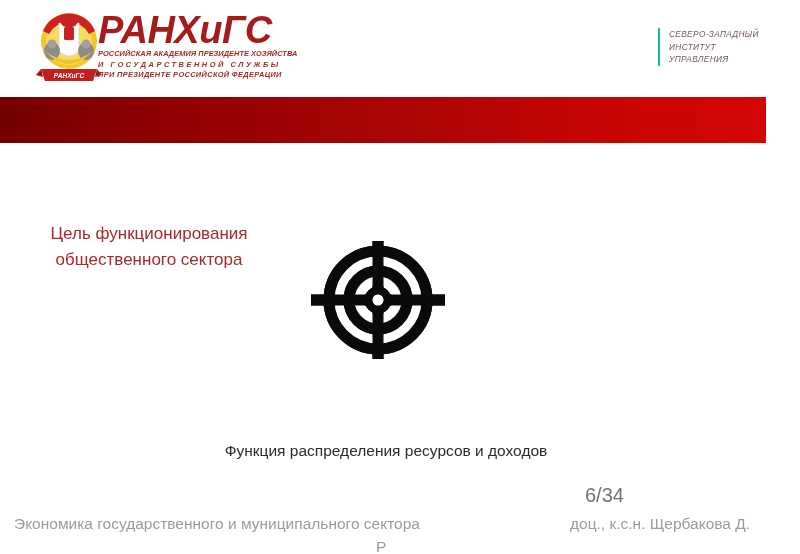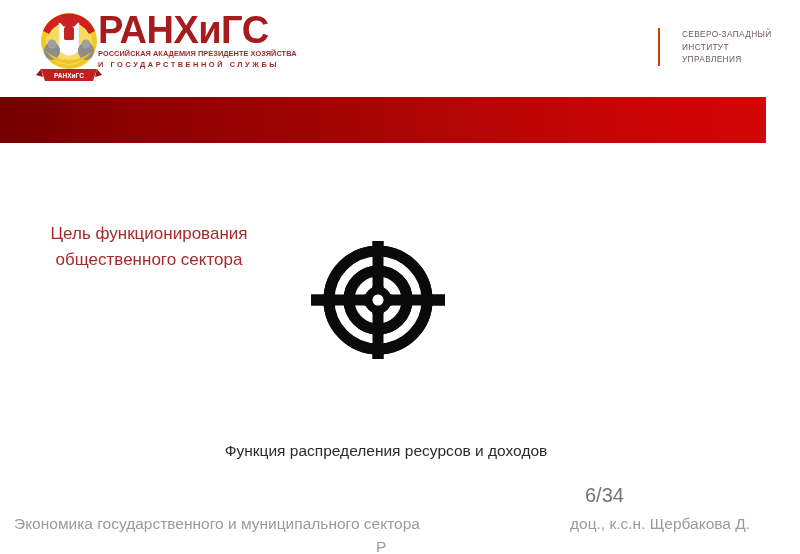--- a/index.html
+++ b/index.html
@@ -17,20 +17,21 @@
     background: #ffffff;
     overflow: hidden;
   }
 
   
   #header {
     position: absolute;
     left: 0; top: 0;
     width: 800px; height: 89px;
     background: #ffffff;
+    font-style: italic;
   }
 
   
   #emblem {
     position: absolute;
     left: 33px; top: 7px;
     width: 72px; height: 80px;
   }
 
   
@@ -57,22 +58,22 @@
     white-space: nowrap;
   }
   .wm-sub-1 { letter-spacing: 0.05px; }
   .wm-sub-2 { letter-spacing: 2.55px; }
   .wm-sub-3 { letter-spacing: 0.35px; }
 
   
   #institute {
     position: absolute;
     left: 658px; top: 28px;
-    padding-left: 22px;
-    border-left: 2px solid #c2410c;
+    padding-left: 9px;
+    border-left: 2px solid #14b8a6;
   }
   .institute-line {
     font-family: "Liberation Sans", sans-serif;
     font-size: 8.3px;
     line-height: 12.6px;
     letter-spacing: 0.35px;
     color: #6E5A5A;
     white-space: nowrap;
   }
 
@@ -205,20 +206,21 @@
         <path d="M8 62 L3 68 L10 70 Z" fill="#9C1515"></path>
         <path d="M64 62 L69 68 L62 70 Z" fill="#9C1515"></path>
         <text x="36" y="70.5" font-family="Liberation Sans, sans-serif" font-size="6.5" font-weight="bold" fill="#FFFFFF" text-anchor="middle">РАНХиГС</text>
       </svg>
     </div>
 
     <div id="wordmark">
       <div id="wordmark-main">РАНХиГС</div>
       <div class="wordmark-sub wm-sub-1">РОССИЙСКАЯ АКАДЕМИЯ ПРЕЗИДЕНТЕ ХОЗЯЙСТВА</div>
       <div class="wordmark-sub wm-sub-2">И ГОСУДАРСТВЕННОЙ СЛУЖБЫ</div>
+      <div class="wordmark-sub wm-sub-3">ПРИ ПРЕЗИДЕНТЕ РОССИЙСКОЙ ФЕДЕРАЦИИ</div>
     </div>
 
     <div id="institute">
       <div class="institute-line">СЕВЕРО-ЗАПАДНЫЙ</div>
       <div class="institute-line">ИНСТИТУТ</div>
       <div class="institute-line">УПРАВЛЕНИЯ</div>
     </div>
   </div>
 
   <div id="red-band"></div>

